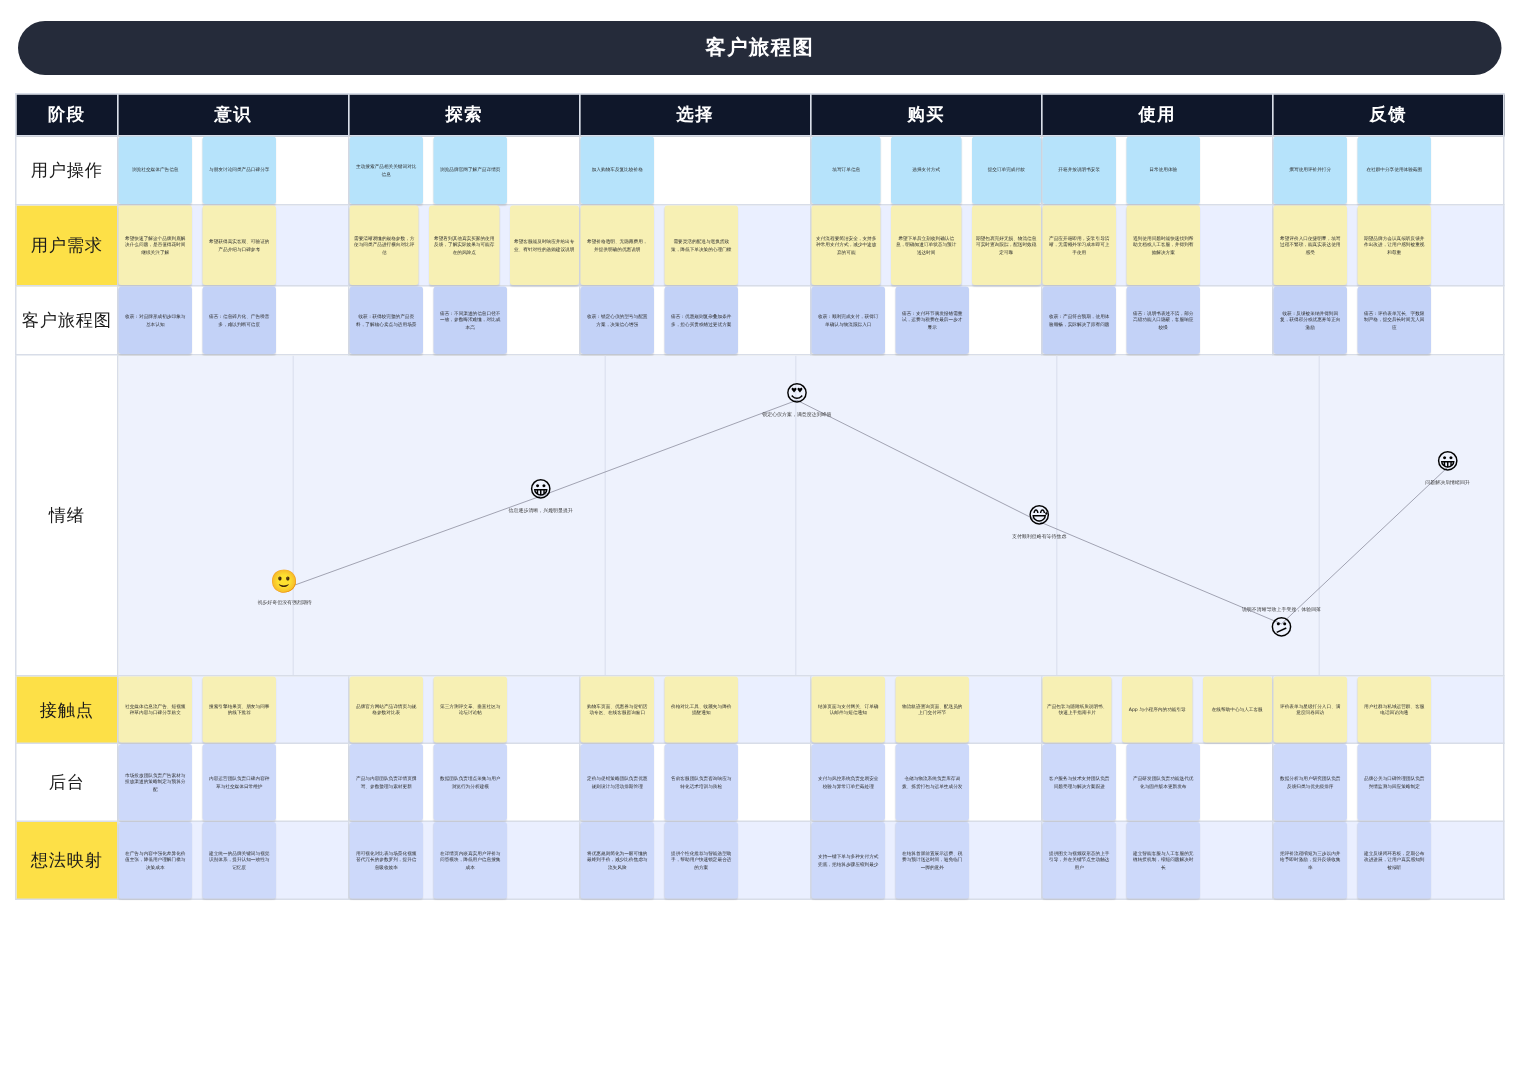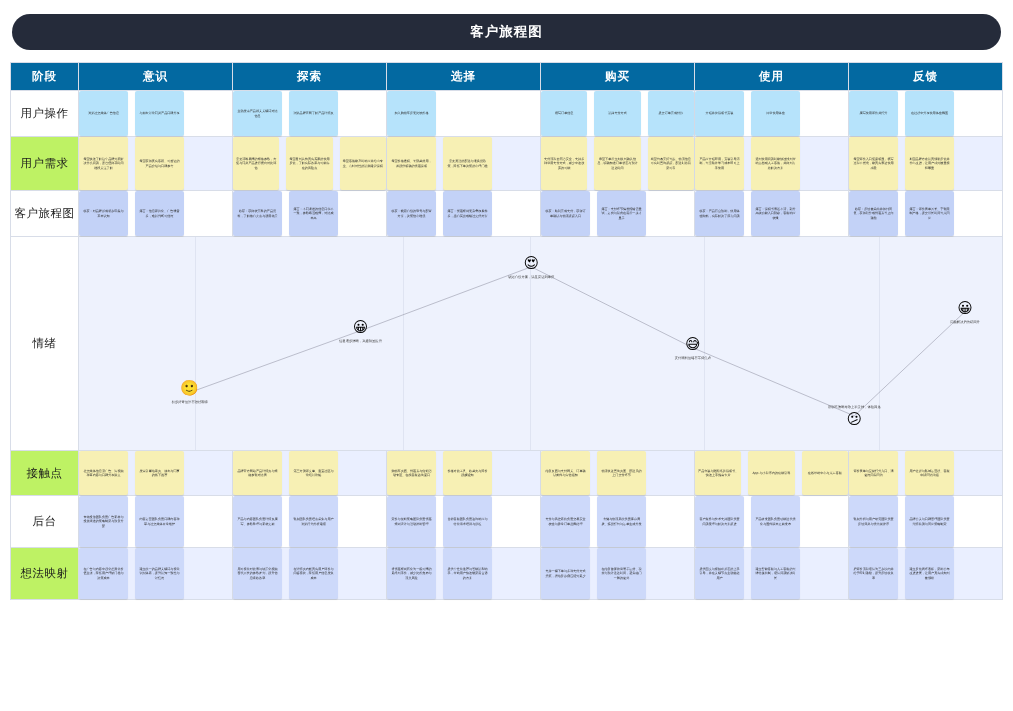--- a/index.html
+++ b/index.html
@@ -44,21 +44,21 @@
     border: 1px solid #d8dde8;
   }
   .jm-table td, .jm-table th {
     border: 1px solid #d8dde8;
     padding: 0;
     vertical-align: middle;
   }
 
   
   thead th {
-    background: #0369a1;
+    background: #0f172a;
     color: #ffffff;
     font-size: 11.5px;
     font-weight: bold;
     height: 27px;
     letter-spacing: 1px;
     border-color: #3f6fe6;
   }
 
   
   .row-label {
@@ -66,21 +66,21 @@
     text-align: center;
     font-size: 11.5px;
     font-weight: normal;
     color: #1a1a1a;
     letter-spacing: .5px;
   }
 
   
   tr.band > td { background: #eaefff; }
   tr.plain > td { background: #ffffff; }
-  tr.band > td.row-label { background: #bef264; }
+  tr.band > td.row-label { background: #fde047; }
   tr.plain > td.row-label { background: #ffffff; }
 
   
   .cell {
     padding: 7px 5px;
     height: 100%;
   }
   .notes {
     display: flex;
     flex-direction: row;

